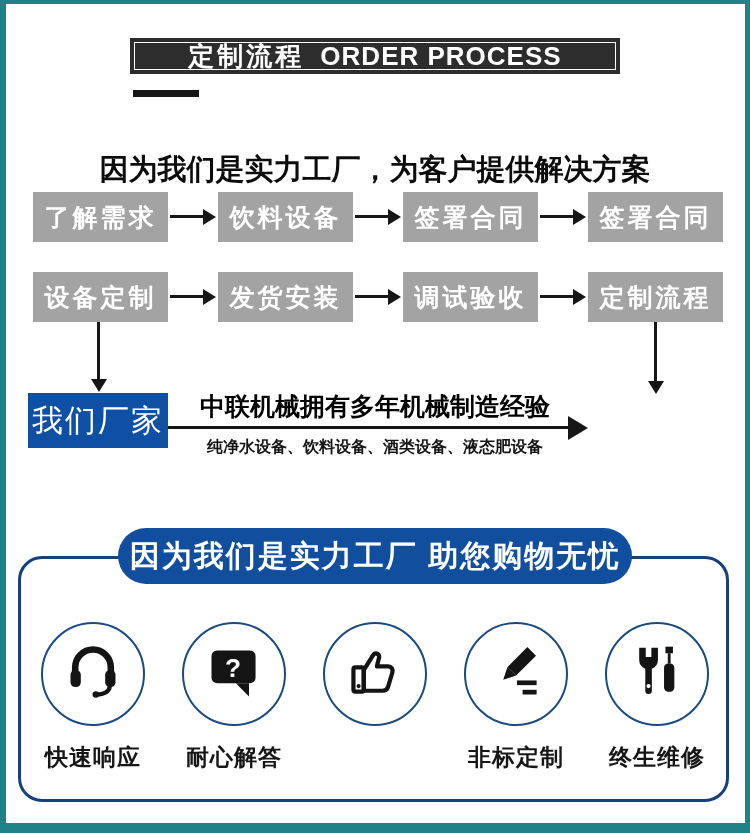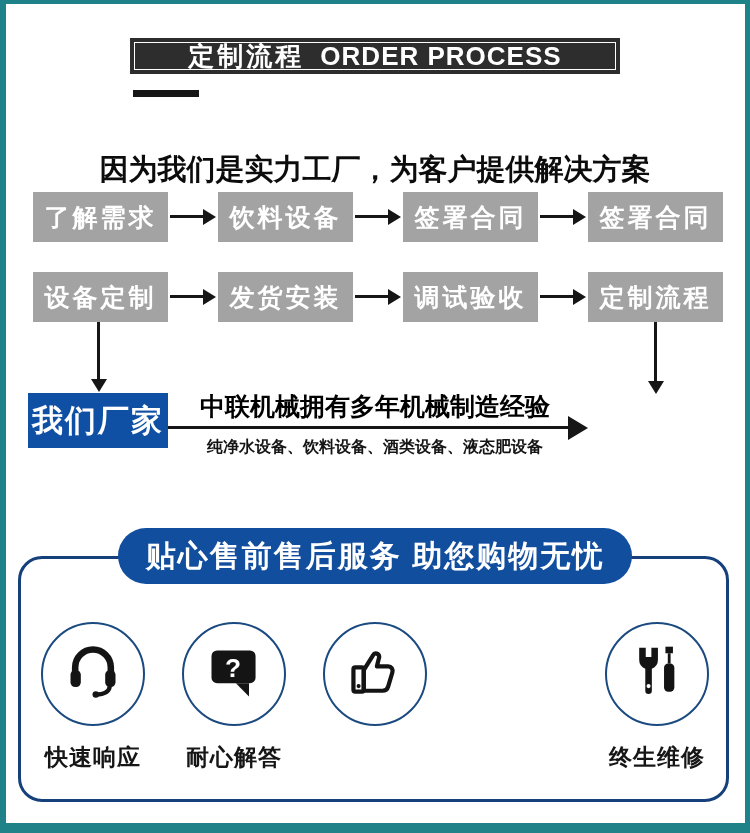--- a/index.html
+++ b/index.html
@@ -24,21 +24,21 @@
   .gbox{position:absolute;width:135px;height:50px;background:#a3a3a3;color:#ffffff;
         font-size:25px;font-weight:bold;letter-spacing:3px;
         display:flex;align-items:center;justify-content:center;z-index:2;}
   .harrow{position:absolute;width:33px;height:3px;background:#161616;z-index:2;}
   .harrow::after{content:"";position:absolute;left:100%;top:50%;transform:translateY(-50%);
                  border-left:13px solid #161616;border-top:8px solid transparent;border-bottom:8px solid transparent;}
   .varrow{position:absolute;width:3px;background:#161616;z-index:2;}
   .varrow::after{content:"";position:absolute;top:100%;left:50%;transform:translateX(-50%);
                  border-top:13px solid #161616;border-left:8px solid transparent;border-right:8px solid transparent;}
 
-  .bluebox{position:absolute;background:#0f4fa4;color:#ffffff;font-weight:bold;
+  .bluebox{position:absolute;background:#0f4fa4;color:#ffffff;font-weight:normal;
            display:flex;align-items:center;justify-content:center;z-index:2;}
   .factory{left:28px;top:393px;width:140px;height:55px;font-size:31px;letter-spacing:2px;}
   .consumer{left:588px;top:395px;width:134px;height:55px;font-size:32px;letter-spacing:2px;}
 
   .exp-title{position:absolute;left:178px;top:390px;width:394px;text-align:center;
              font-size:25px;font-weight:bold;color:#000000;z-index:2;}
   .connector{position:absolute;left:168px;top:426px;width:400px;height:3px;background:#161616;z-index:2;}
   .connector::after{content:"";position:absolute;left:100%;top:50%;transform:translateY(-50%);
                     border-left:20px solid #161616;border-top:12px solid transparent;border-bottom:12px solid transparent;}
   .exp-sub{position:absolute;left:178px;top:437px;width:394px;text-align:center;
@@ -91,21 +91,21 @@
   <div class="varrow" style="left:97px;top:322px;height:57px;"></div>
   <div class="varrow" style="left:654px;top:322px;height:59px;"></div>
 
   <div class="bluebox factory">我们厂家</div>
 
   <div class="exp-title">中联机械拥有多年机械制造经验</div>
   <div class="connector"></div>
   <div class="exp-sub">纯净水设备、饮料设备、酒类设备、液态肥设备</div>
 
   <div class="panel"></div>
-  <div class="pill">贴心售前售后服务 助您购物无忧</div>
+  <div class="pill">因为我们是实力工厂 助您购物无忧</div>
 
   <div class="svc" style="left:23px;">
     <div class="circle">
       <span>
         <svg width="60" height="60" viewBox="0 0 64 64">
           <path d="M13 36 V27 a19 19 0 0 1 38 0 v9" fill="none" stroke="#141414" stroke-width="7" stroke-linecap="round"></path>
           <rect x="8" y="30" width="11" height="18" rx="5" fill="#141414"></rect>
           <rect x="45" y="30" width="11" height="18" rx="5" fill="#141414"></rect>
           <path d="M50 47 q-1 9 -15 9" fill="none" stroke="#141414" stroke-width="4.5" stroke-linecap="round"></path>
           <circle cx="35" cy="56" r="3.5" fill="#141414"></circle>
@@ -135,20 +135,37 @@
           <g fill="none" stroke="#141414" stroke-width="4.5" stroke-linejoin="round" stroke-linecap="round">
             <rect x="9" y="27" width="11" height="26" rx="2"></rect>
             <path d="M20 30 l10 -16 c1.5 -3 6.5 -2 6.5 2 l-2.5 10 h12 c3.5 0 5.5 3 4.5 6.5 l-4.5 15 c-0.8 2.8 -3 4.5 -6 4.5 h-20 z"></path>
           </g>
           <circle cx="14.5" cy="47" r="2.2" fill="#141414"></circle>
         </svg>
       </span>
     </div>
   </div>
 
+  <div class="svc" style="left:446px;">
+    <div class="circle">
+      <span>
+        <svg width="60" height="60" viewBox="0 0 64 64">
+          <g fill="#141414">
+            <g transform="rotate(45 30 28)">
+              <rect x="24" y="2" width="13" height="30"></rect>
+              <polygon points="24,32 37,32 30.5,45"></polygon>
+            </g>
+            <rect x="33" y="41" width="21" height="5"></rect>
+            <rect x="39" y="51" width="15" height="5"></rect>
+          </g>
+        </svg>
+      </span>
+    </div>
+    <div class="svc-label">非标定制</div>
+  </div>
 
   <div class="svc" style="left:587px;">
     <div class="circle">
       <span>
         <svg width="60" height="60" viewBox="0 0 64 64">
           <path d="M13 6 h7 v10 h6 V6 h7 v13 a10 10 0 0 1 -6.5 9.4 V52 a3.5 3.5 0 0 1 -7 0 V28.4 A10 10 0 0 1 13 19 z" fill="#141414"></path>
           <circle cx="23" cy="47" r="2.2" fill="#ffffff"></circle>
           <rect x="41" y="5" width="8" height="7" fill="#141414"></rect>
           <rect x="43.5" y="12" width="3" height="11" fill="#141414"></rect>
           <rect x="39.5" y="23" width="11" height="30" rx="4.5" fill="#141414"></rect>

